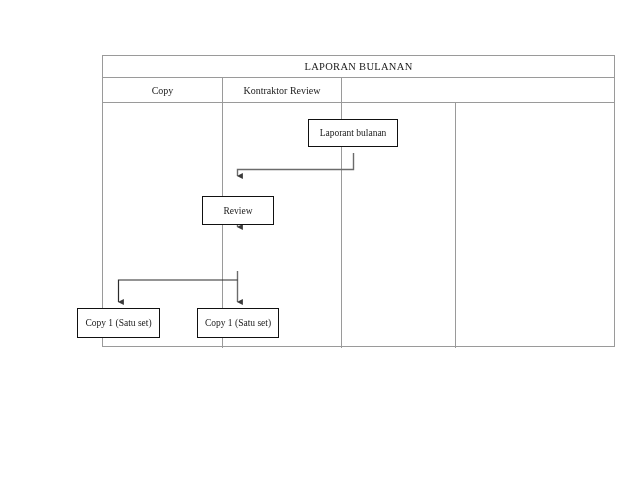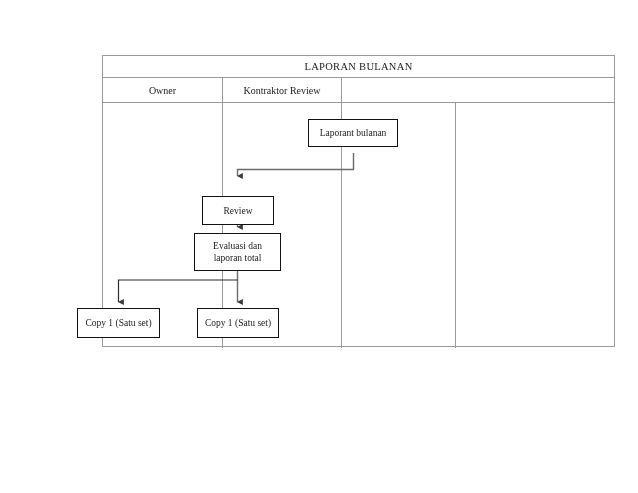--- a/index.html
+++ b/index.html
@@ -126,21 +126,21 @@
 <div id="flowchart-root">
 
   <div class="table-frame">
 
     <div class="title-row">
       <span class="title-text">LAPORAN BULANAN</span>
     </div>
 
     <div class="header-row">
       <div class="header-cell hc-0">
-        <span>Owner</span>
+        <span>Copy</span>
       </div>
       <div class="header-cell hc-1">
         <span>Kontraktor Review</span>
       </div>
       <div class="header-cell hc-2">
         <span></span>
       </div>
     </div>
 
     <div class="col-divider cd-1"></div>
@@ -165,26 +165,20 @@
   </svg>
 
   <div class="flow-box box-laporan">
     <span>Laporant bulanan</span>
   </div>
 
   <div class="flow-box box-review">
     <span>Review</span>
   </div>
 
-  <div class="flow-box box-evaluasi">
-    <span>
-      <span>Evaluasi dan</span><br>
-      <span>laporan total</span>
-    </span>
-  </div>
 
   <div class="flow-box box-copy-left">
     <span>Copy 1 (Satu set)</span>
   </div>
 
   <div class="flow-box box-copy-right">
     <span>Copy 1 (Satu set)</span>
   </div>
 
 </div>

